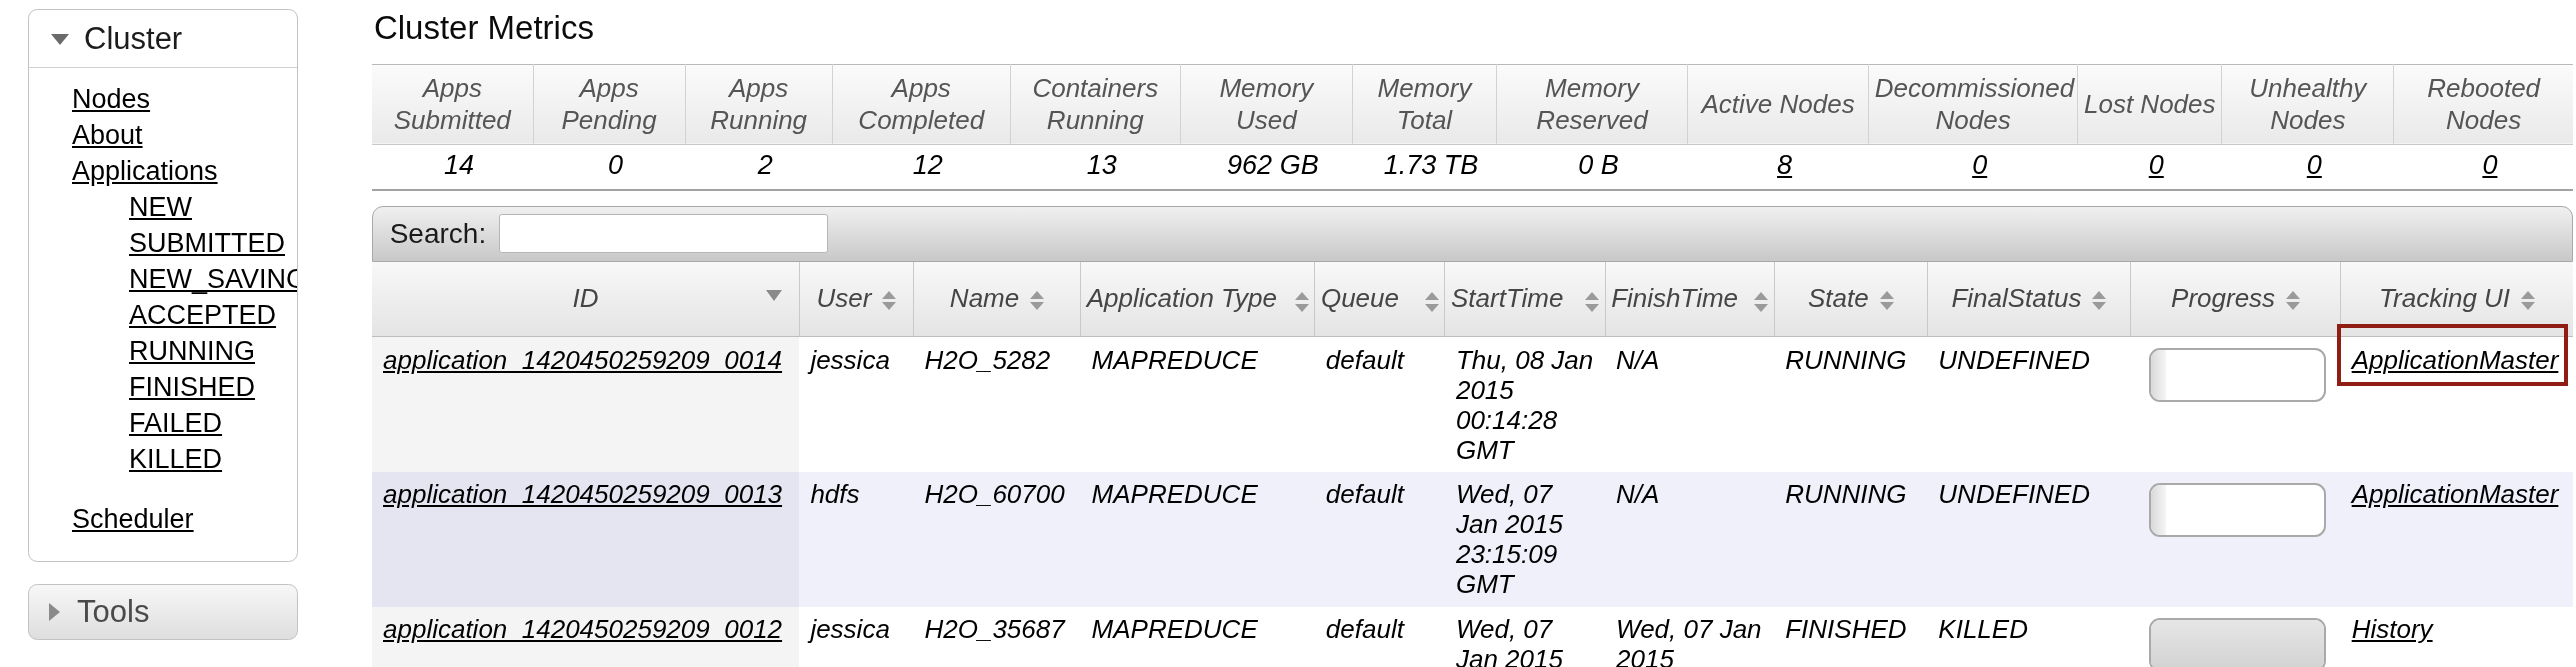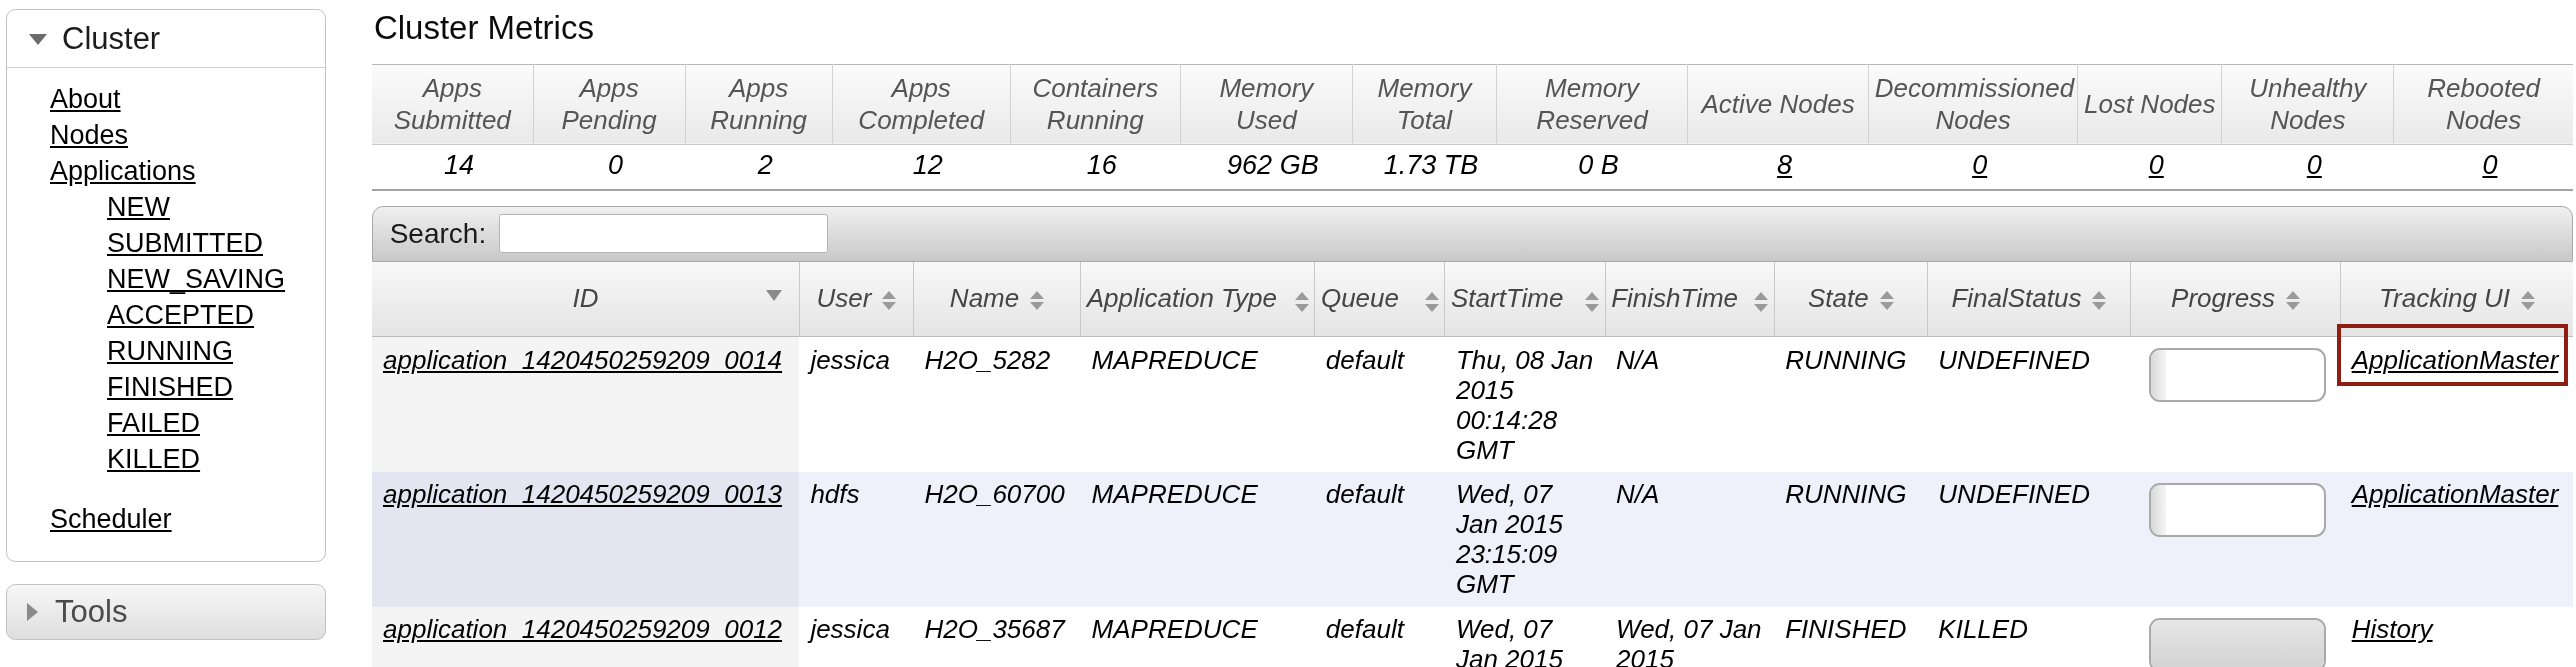--- a/index.html
+++ b/index.html
@@ -1,20 +1,20 @@
 <!DOCTYPE html>
 <html style="font-size:15px"><head>
 <meta charset="utf-8">
 <style>
   html,body{margin:0;padding:0;}
   body{font-family:"Liberation Sans","DejaVu Sans",sans-serif;background:#fff;}
   .screen{position:relative;width:2576px;height:667px;overflow:hidden;background:#fff;}
 
   
-  .sidebar{position:absolute;left:6px;top:9.3px;width:320px;}
+  .sidebar{position:absolute;left:28px;top:9.3px;width:270px;}
   .panel{background:#fff;border:1.9px solid #c2c2c2;border-radius:9.3px;overflow:hidden;}
   .panel-header{display:flex;align-items:center;gap:15px;padding:11px 9.3px 9.3px 22px;
     border-bottom:0.9px solid #d0d0d0;font-size:31px;color:#1c1c1c;cursor:pointer;}
   .disc-down{width:0;height:0;border-left:9.3px solid transparent;border-right:9.3px solid transparent;border-top:11px solid #6b6b6b;}
   .disc-right{width:0;height:0;border-top:9.3px solid transparent;border-bottom:9.3px solid transparent;border-left:11px solid #8a8a8a;}
   .nav{padding:13px 0 24px 0;}
   .nav a, .lnk{color:#000;text-decoration:underline;cursor:pointer;}
   .nav-item{padding-left:43px;font-size:27px;line-height:36px;}
   .nav-sub{padding-left:100px;font-size:27px;line-height:36px;}
   .nav-sched{padding-left:43px;font-size:27px;line-height:36px;margin-top:24px;}
@@ -86,22 +86,22 @@
 
 <div class="screen">
 
   <div class="sidebar">
     <div class="panel">
       <div class="panel-header">
         <span class="disc-down"></span>
         <span>Cluster</span>
       </div>
       <div class="nav">
+        <div class="nav-item"><a>Nodes</a></div>
         <div class="nav-item"><a>About</a></div>
-        <div class="nav-item"><a>Nodes</a></div>
         <div class="nav-item"><a>Applications</a></div>
         <div class="nav-sub"><a>NEW</a></div>
         <div class="nav-sub"><a>SUBMITTED</a></div>
         <div class="nav-sub"><a>NEW_SAVING</a></div>
         <div class="nav-sub"><a>ACCEPTED</a></div>
         <div class="nav-sub"><a>RUNNING</a></div>
         <div class="nav-sub"><a>FINISHED</a></div>
         <div class="nav-sub"><a>FAILED</a></div>
         <div class="nav-sub"><a>KILLED</a></div>
         <div class="nav-sched"><a>Scheduler</a></div>
@@ -148,21 +148,21 @@
           <th>Unhealthy Nodes</th>
           <th>Rebooted Nodes</th>
         </tr>
       </thead>
       <tbody>
         <tr>
           <td>14</td>
           <td>0</td>
           <td>2</td>
           <td>12</td>
-          <td>16</td>
+          <td>13</td>
           <td>962 GB</td>
           <td>1.73 TB</td>
           <td>0 B</td>
           <td><span class="lnk">8</span></td>
           <td><span class="lnk">0</span></td>
           <td><span class="lnk">0</span></td>
           <td><span class="lnk">0</span></td>
           <td><span class="lnk">0</span></td>
         </tr>
       </tbody>

